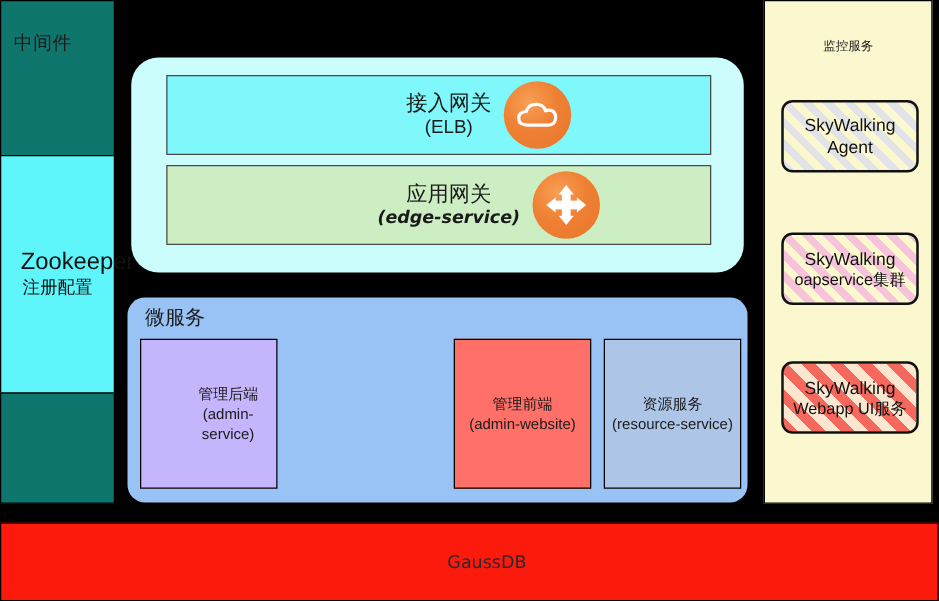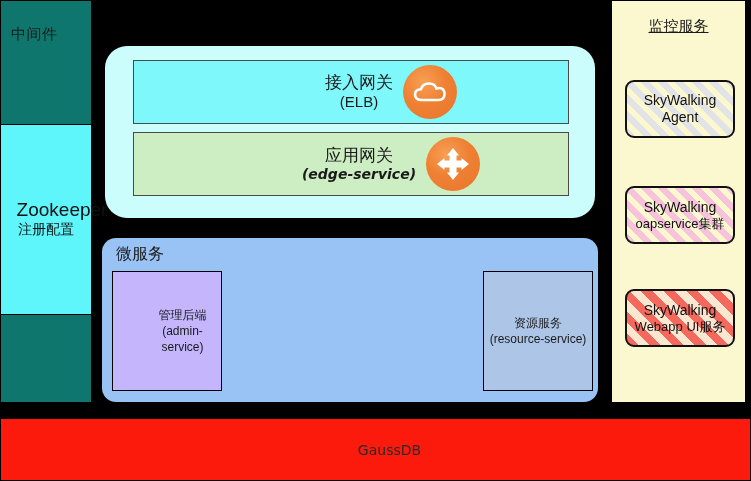--- a/index.html
+++ b/index.html
@@ -88,22 +88,22 @@
   .ms-3 { left: 381px; background: #adc6e8; }
 
   
   .mon-col {
     position: absolute; left: 611px; top: 0;
     width: 135px; height: 403px;
     background: #fbf8d0;
     border: 1px solid #000;
   }
   .mon-title {
-    position: absolute; left: 0; top: 16px; width: 100%;
-    text-align: center; font-size: 15px; color: #1a1a1a; text-decoration: underline;
+    position: absolute; left: 0; top: 29px; width: 100%;
+    text-align: center; font-size: 10px; color: #1a1a1a;
   }
   .sw-box {
     position: absolute; left: 13px; width: 110px; height: 58px;
     border: 2px solid #111; border-radius: 9px;
     display: flex; flex-direction: column;
     align-items: center; justify-content: center;
     font-size: 14px; color: #111; line-height: 1.2;
     overflow: visible; white-space: nowrap;
   }
   .sw-0 { top: 79px;  background:
@@ -185,20 +185,26 @@
 
   <div class="ms-wrap">
     <span class="ms-title">微服务</span>
 
     <div class="ms-box ms-0">
       <div>
         <div>管理后端</div>
         <div>(admin-service)</div>
       </div>
     </div>
+    <div class="ms-box ms-2">
+      <div>
+        <div>管理前端</div>
+        <div>(admin-website)</div>
+      </div>
+    </div>
     <div class="ms-box ms-3">
       <div>
         <div>资源服务</div>
         <div>(resource-service)</div>
       </div>
     </div>
   </div>
 
   <div class="mon-col">
     <div class="mon-title">监控服务</div>

